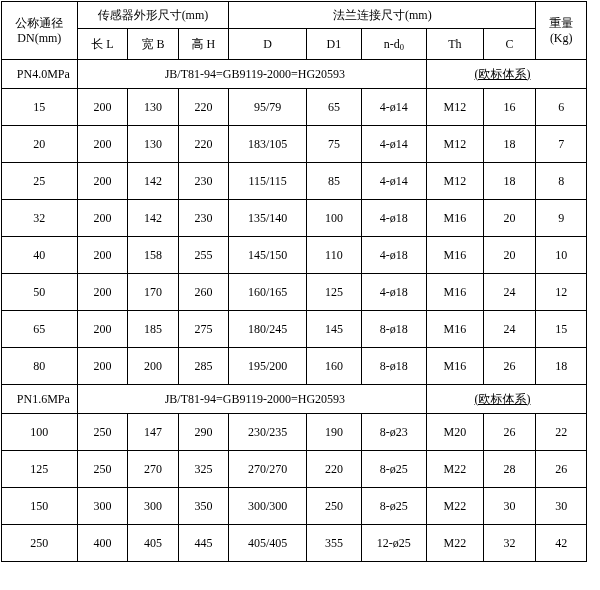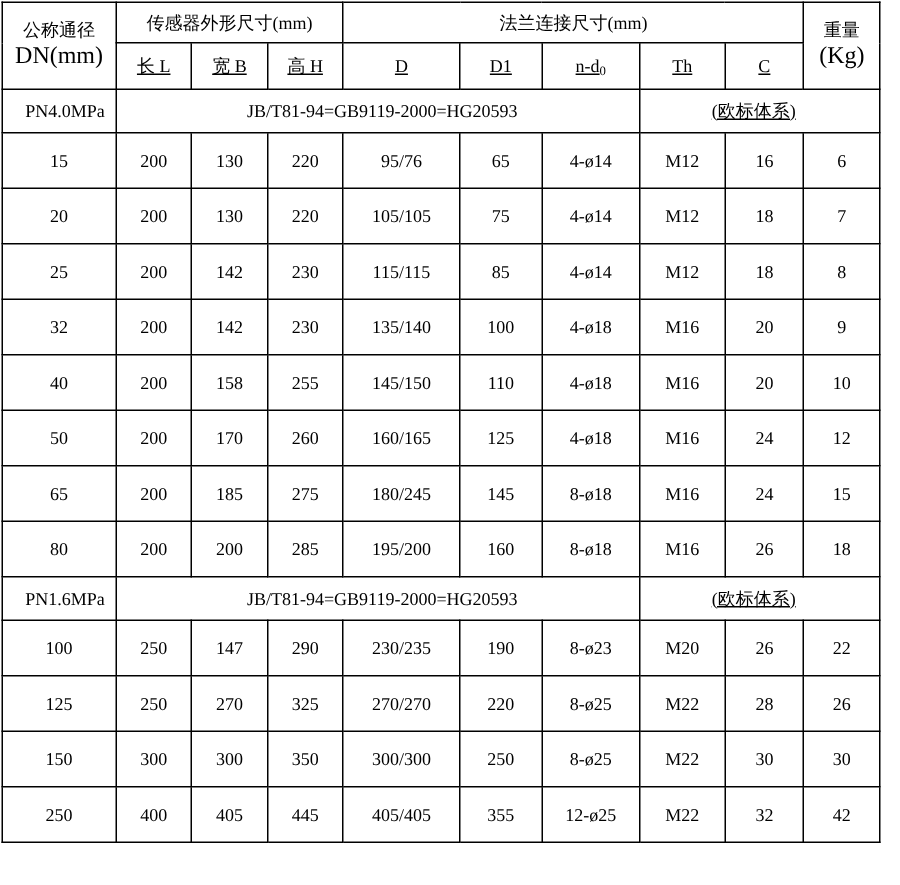--- a/index.html
+++ b/index.html
@@ -28,42 +28,41 @@
     font-size: 12px;
     padding: 0;
   }
   .hdr-top td {
     height: 26px;
     font-size: 12.5px;
   }
   .hdr-sub td {
     height: 30px;
     font-size: 12.5px;
-    text-decoration: underline;
   }
   .group-row td {
     height: 28px;
     font-size: 12px;
   }
   .data-row td {
     height: 36px;
     font-size: 12px;
   }
   .cell-dn {
     font-size: 12px;
   }
   .hdr-dn-line1 {
     display: block;
     line-height: 1.25;
     font-size: 12px;
   }
   .hdr-dn-line2 {
     display: block;
     line-height: 1.25;
-    font-size: 16px;
+    font-size: 12px;
   }
   .group-label {
     text-align: left;
     padding-left: 8px !important;
   }
   .group-std {
     text-align: left;
     padding-left: 6px !important;
     margin-top: 12px;
   }
@@ -133,33 +132,33 @@
       <td class="group-label">PN4.0MPa</td>
       <td class="group-std" colspan="6">JB/T81-94=GB9119-2000=HG20593</td>
       <td class="group-note" colspan="3">(欧标体系)</td>
     </tr>
 
     <tr class="data-row">
       <td class="cell-dn">15</td>
       <td>200</td>
       <td>130</td>
       <td>220</td>
-      <td>95/76</td>
+      <td>95/79</td>
       <td>65</td>
       <td>4-ø14</td>
       <td>M12</td>
       <td>16</td>
       <td>6</td>
     </tr>
     <tr class="data-row">
       <td class="cell-dn">20</td>
       <td>200</td>
       <td>130</td>
       <td>220</td>
-      <td>105/105</td>
+      <td>183/105</td>
       <td>75</td>
       <td>4-ø14</td>
       <td>M12</td>
       <td>18</td>
       <td>7</td>
     </tr>
     <tr class="data-row">
       <td class="cell-dn">25</td>
       <td>200</td>
       <td>142</td>

